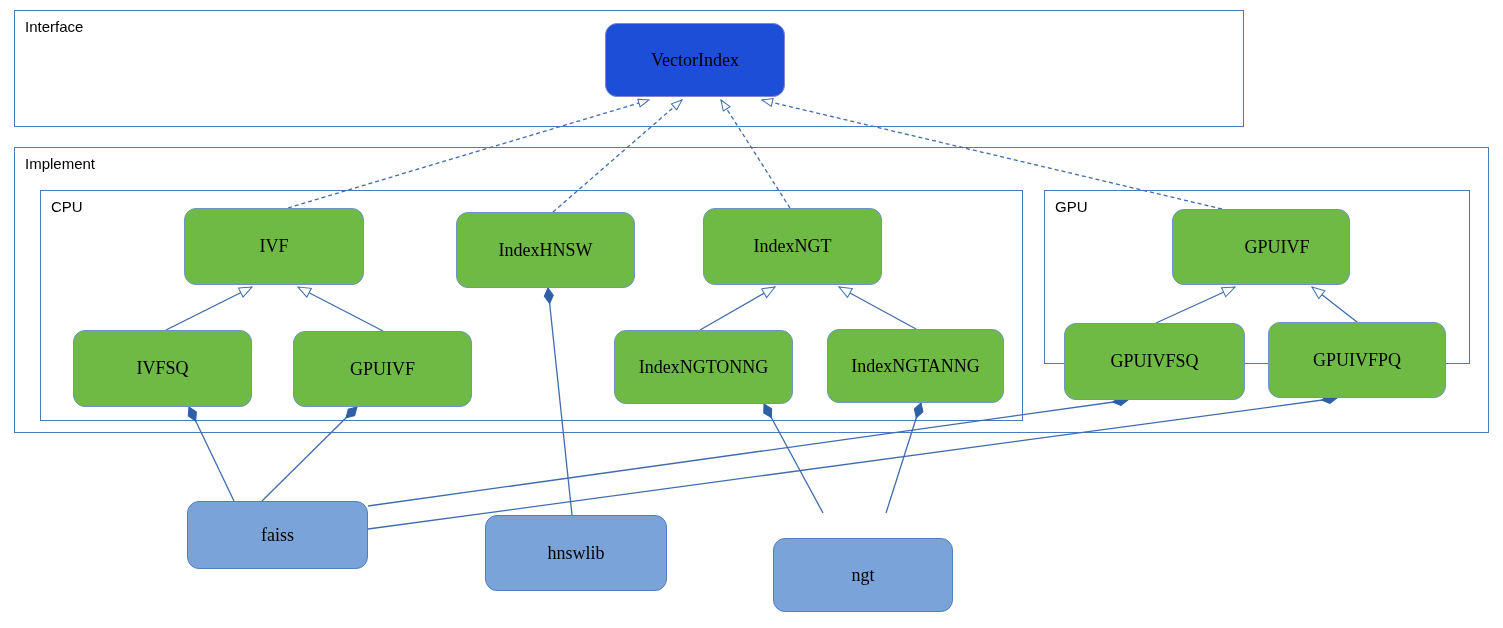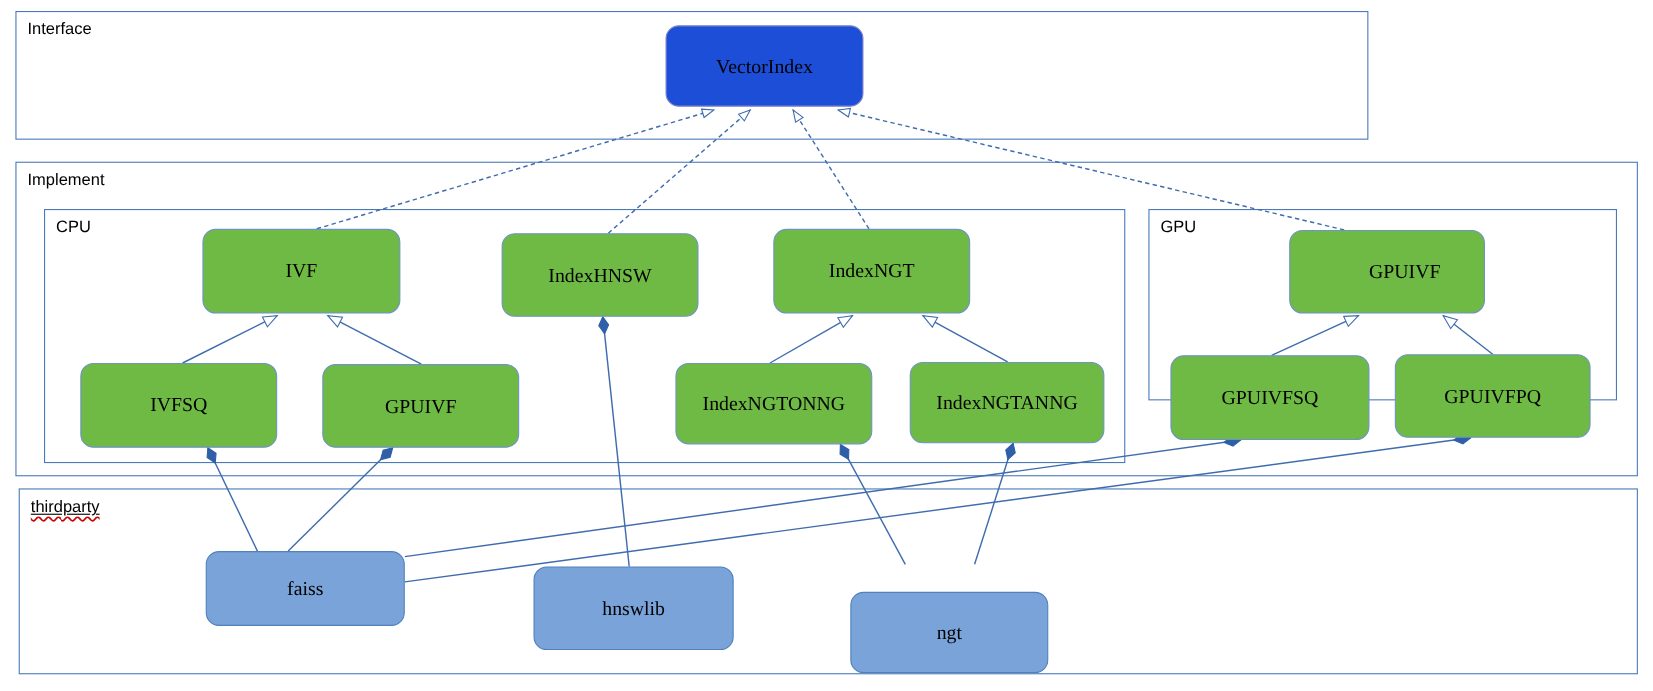--- a/index.html
+++ b/index.html
@@ -69,23 +69,20 @@
   </div>
 
   <div class="section" style="left:40px;top:190px;width:983px;height:231px;">
     <span class="sec-label">CPU</span>
   </div>
 
   <div class="section" style="left:1044px;top:190px;width:426px;height:174px;">
     <span class="sec-label">GPU</span>
   </div>
 
-  <div class="section" style="left:17px;top:444px;width:1472px;height:169px;">
-    <span class="sec-label squiggle"><span class="inner-underline">thirdparty</span></span>
-  </div>
 
   <svg class="edge-layer" viewBox="0 0 1503 628" xmlns="http://www.w3.org/2000/svg">
     <defs>
       <marker id="arrowSmall" markerWidth="13" markerHeight="11" refX="11.5" refY="5" orient="auto" markerUnits="userSpaceOnUse">
         <path d="M1,1 L11.5,5 L1,9 Z" fill="#ffffff" stroke="#3f6cae" stroke-width="1"></path>
       </marker>
       <marker id="arrowBig" markerWidth="15" markerHeight="13" refX="13.5" refY="6" orient="auto" markerUnits="userSpaceOnUse">
         <path d="M1,1 L13.5,6 L1,11 Z" fill="#ffffff" stroke="#3f6cae" stroke-width="1"></path>
       </marker>
       <marker id="diamondFilled" markerWidth="18" markerHeight="11" refX="16.5" refY="5.5" orient="auto" markerUnits="userSpaceOnUse">

